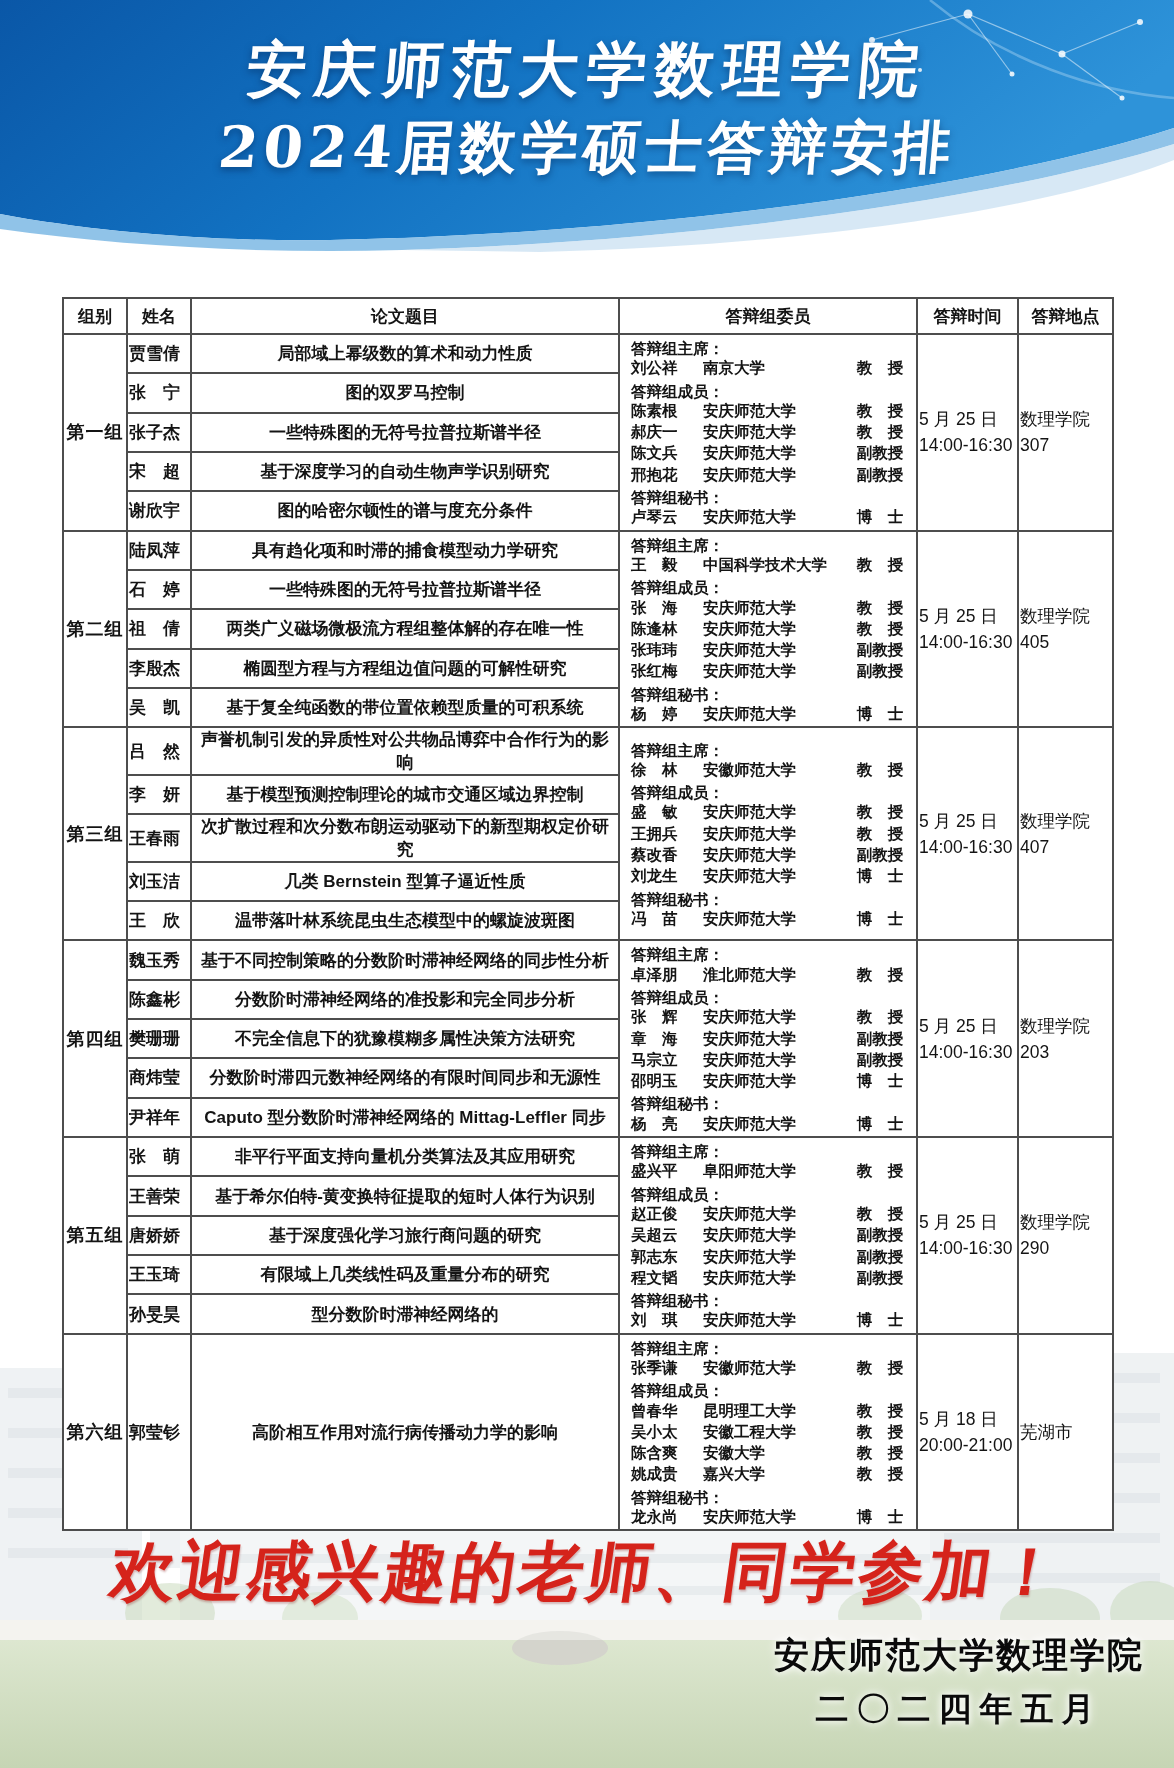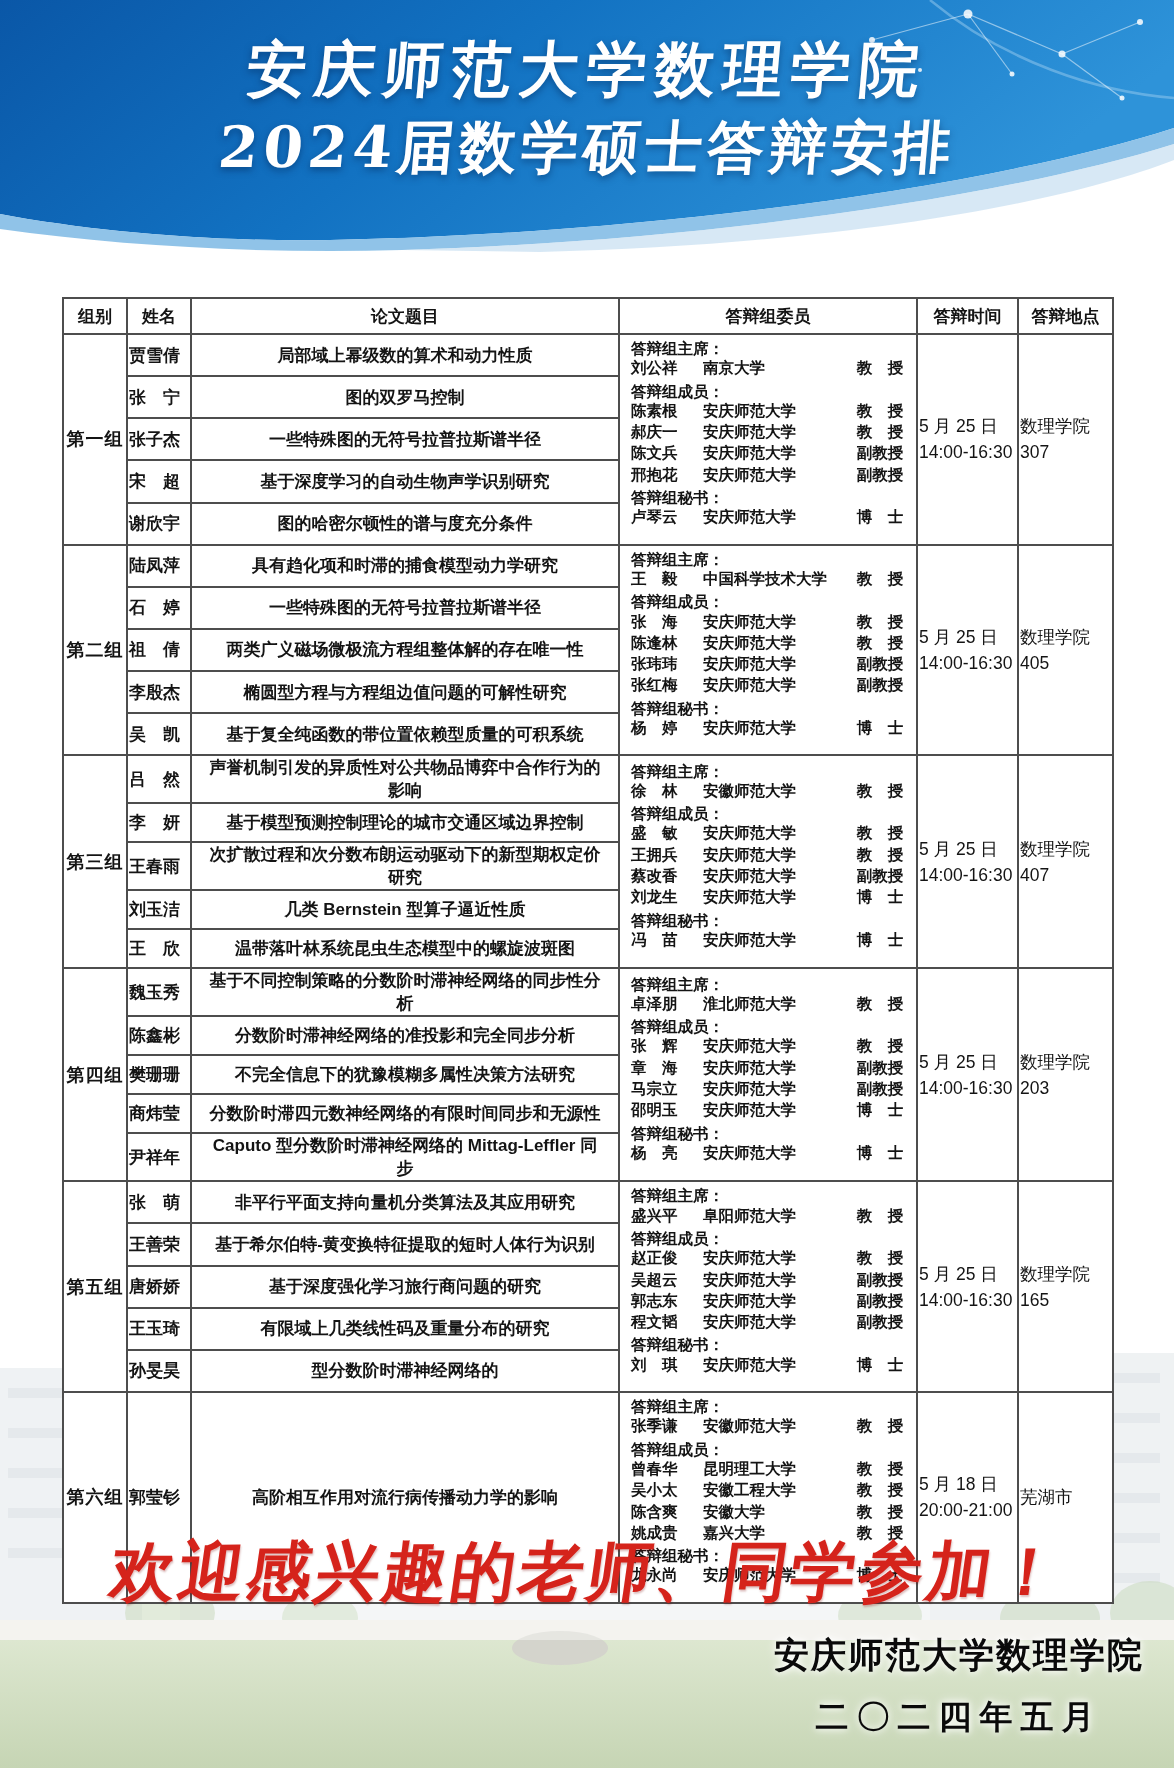--- a/index.html
+++ b/index.html
@@ -20,37 +20,37 @@
 
   
   table.schedule{position:absolute;left:62px;top:297px;width:1050px;border-collapse:collapse;
                  table-layout:fixed;background:#fff;}
   .schedule th,.schedule td{border:2px solid #4d4d4d;color:#141414;overflow:hidden;}
   .schedule th{height:32px;font-size:17px;font-weight:bold;text-align:center;}
   .schedule tbody tr{height:39px;}
   .schedule tbody tr.single{height:195px;}
   .gcell{font-size:18px;font-weight:bold;text-align:center;letter-spacing:1px;}
   .ncell{font-size:17px;font-weight:bold;}
-  .tcell{font-size:17px;font-weight:bold;text-align:center;padding:0 16px;}
-  .ccell{vertical-align:middle;padding:3px 10px 14px 11px;}
+  .tcell{font-size:17px;font-weight:bold;text-align:center;padding:0 4px;}
+  .ccell{vertical-align:middle;padding:3px 10px 0 11px;}
   .c-label,.c-line{font-size:15.5px;font-weight:bold;line-height:21.3px;white-space:nowrap;}
   .c-line{display:flex;font-family:Liberation Mono, monospace;}
   .c-nm{width:72px;flex:none;}
   .c-org{flex:1;}
   .c-rk{flex:none;width:52px;text-align:center;}
   .mcell,.lcell{font-size:17.5px;font-weight:normal;text-align:left;line-height:26px;}
 
   
   .invite{position:absolute;top:1528px;left:0;width:100%;text-align:center;font-size:65px;
           font-weight:bold;color:#d5231b;font-family:"DejaVu Serif","Liberation Serif",serif;
           transform:skewX(-8deg);letter-spacing:3px;text-shadow:1px 2px 2px rgba(120,0,0,.25);}
   .sign{position:absolute;top:1632px;left:744px;width:430px;text-align:center;color:#0a0a0a;
         font-weight:bold;text-shadow:0 0 6px #fff,0 0 12px #fff;}
   .sign-org{font-size:35px;letter-spacing:2px;}
-  .sign-date{font-size:33px;margin-top:16px;letter-spacing:8px;}
+  .sign-date{font-size:33px;margin-top:8px;letter-spacing:8px;}
 </style>
 </head>
 <body>
 
 <div class="poster">
 
   <svg class="campus" width="1174" height="450" viewBox="0 0 1174 450">
     <defs>
       <linearGradient id="lawn" x1="0" y1="0" x2="0" y2="1">
         <stop offset="0" stop-color="#dde7d0"></stop>
@@ -442,21 +442,21 @@
               <span class="c-org">安庆师范大学</span>
               <span class="c-rk">博　士</span>
             </div>
           </td>
           <td class="mcell" rowspan="5">
             <div>5 月 25 日</div>
             <div>14:00-16:30</div>
           </td>
           <td class="lcell" rowspan="5">
             <div>数理学院</div>
-            <div>165</div>
+            <div>290</div>
           </td>
         </tr>
         <tr>
           <td class="ncell">王善荣</td>
           <td class="tcell">基于希尔伯特-黄变换特征提取的短时人体行为识别</td>
         </tr>
         <tr>
           <td class="ncell">唐娇娇</td>
           <td class="tcell">基于深度强化学习旅行商问题的研究</td>
         </tr>

